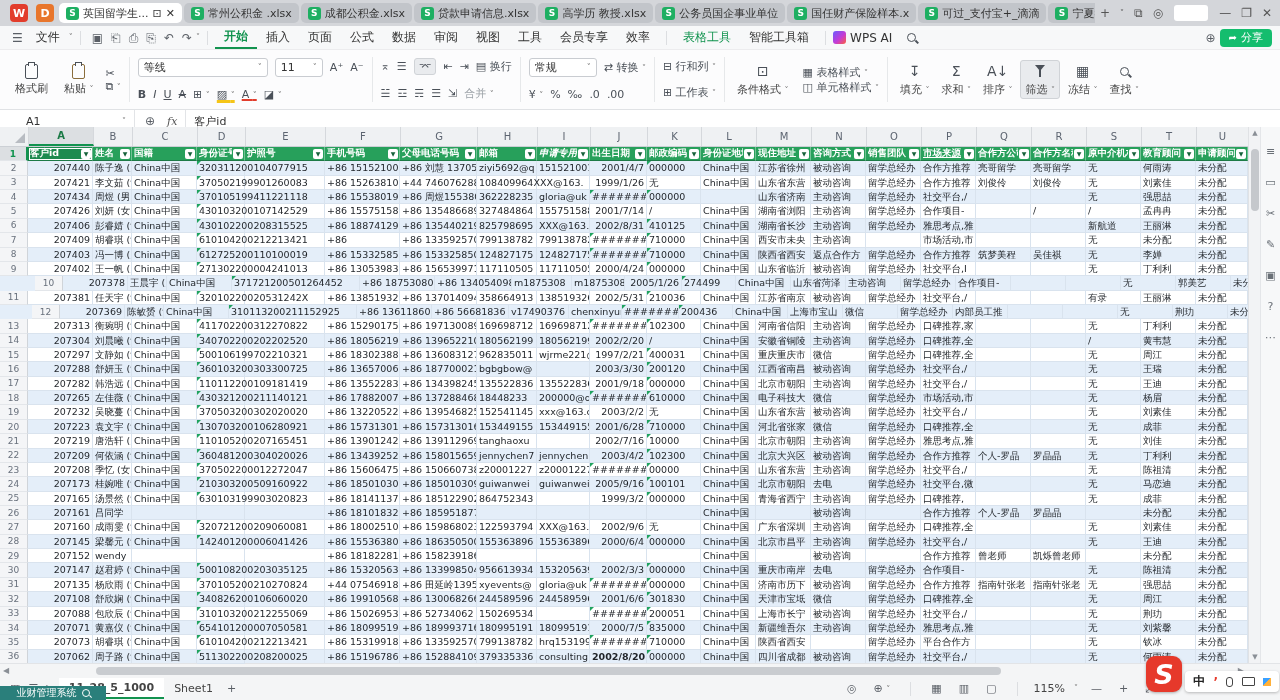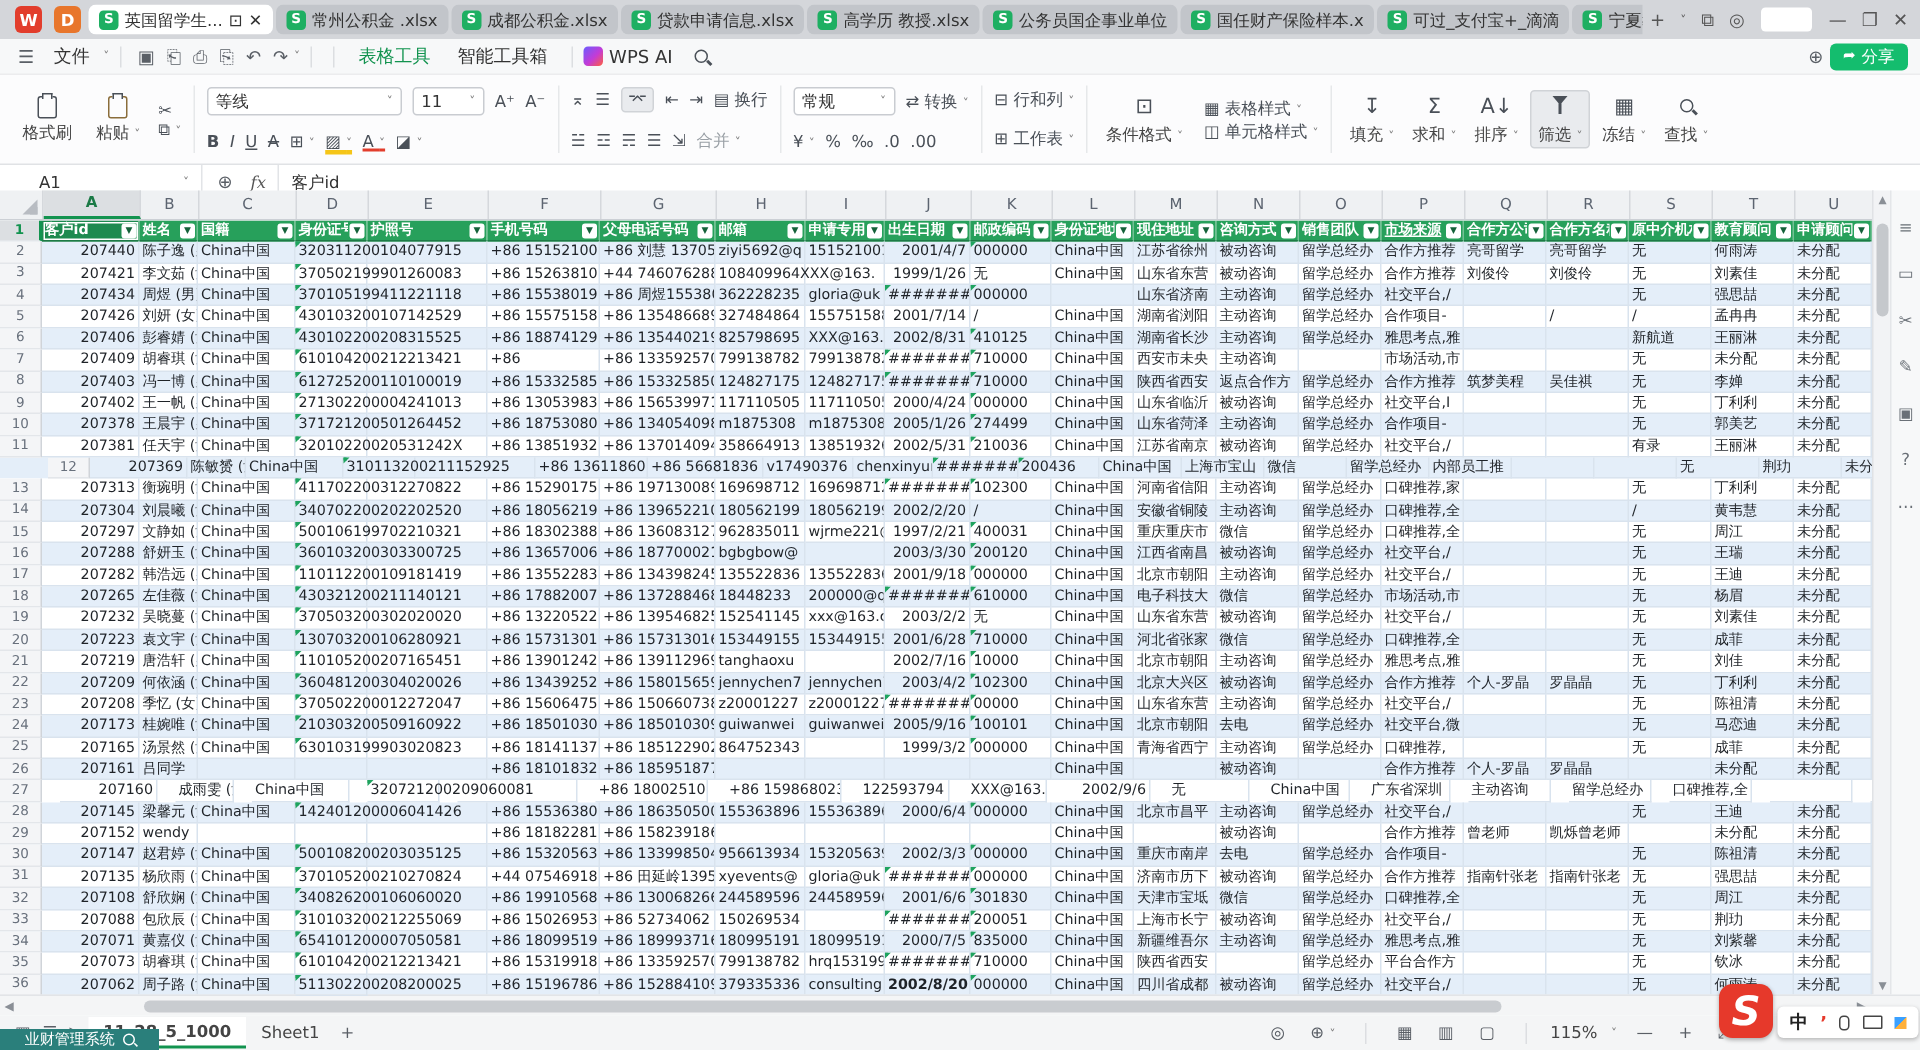--- a/index.html
+++ b/index.html
@@ -159,20 +159,32 @@
   <span class="car">˅</span>
   <span class="m-sep"></span>
   <span class="qicon">▣</span>
   <span class="qicon">⎗</span>
   <span class="qicon">⎙</span>
   <span class="qicon">⎘</span>
   <span class="qicon">↶</span>
   <span class="qicon">↷</span>
   <span class="car">˅</span>
   <span class="m-sep"></span>
+  <span id="menu-items" style="display:flex;align-items:center">
+      <div class="mitem active" style="display: flex;">开始</div>
+      <div class="mitem" style="display: flex;">插入</div>
+      <div class="mitem" style="display: flex;">页面</div>
+      <div class="mitem" style="display: flex;">公式</div>
+      <div class="mitem" style="display: flex;">数据</div>
+      <div class="mitem" style="display: flex;">审阅</div>
+      <div class="mitem" style="display: flex;">视图</div>
+      <div class="mitem" style="display: flex;">工具</div>
+      <div class="mitem" style="display: flex;">会员专享</div>
+      <div class="mitem" style="display: flex;">效率</div>
+    </span>
   <span class="m-sep"></span>
   <span class="mitem ctx">表格工具</span>
   <span class="mitem">智能工具箱</span>
   <span class="m-sep"></span>
   <span class="ai-ic"></span>
   <span class="mitem" style="padding-left:0">WPS AI</span>
   <span class="mag" style="margin-left:6px"></span>
   <span style="margin-left:auto;display:flex;align-items:center">
     <span class="qicon">⊕</span>
     <span id="share-btn">
@@ -366,21 +378,21 @@
           <div class="fbox">▼</div>
         </div>
         <div class="hcell" style="width: 77px;">
           <div style="overflow: hidden;">父母电话号码</div>
           <div class="fbox">▼</div>
         </div>
         <div class="hcell" style="width: 60px;">
           <div style="overflow: hidden;">邮箱</div>
           <div class="fbox">▼</div>
         </div>
-        <div class="hcell" style="width: 53px;">
+        <div class="hcell" style="width: 53px; font-style: italic;">
           <div style="overflow: hidden;">申请专用</div>
           <div class="fbox">▼</div>
         </div>
         <div class="hcell" style="width: 57px;">
           <div style="overflow: hidden;">出生日期</div>
           <div class="fbox">▼</div>
         </div>
         <div class="hcell" style="width: 54px;">
           <div style="overflow: hidden;">邮政编码</div>
           <div class="fbox">▼</div>
@@ -611,21 +623,21 @@
         <div class="cell" style="width: 55px;">山东省临沂</div>
         <div class="cell" style="width: 55px;">被动咨询</div>
         <div class="cell" style="width: 55px;">留学总经办</div>
         <div class="cell" style="width: 55px;">社交平台,I</div>
         <div class="cell" style="width: 55px;"></div>
         <div class="cell" style="width: 55px;"></div>
         <div class="cell" style="width: 55px;">无</div>
         <div class="cell" style="width: 55px;">丁利利</div>
         <div class="cell" style="width: 52px;">未分配</div>
       </div>
-      <div class="grow stripe" style="height: 14.361px;">
+      <div class="grow stripe" style="height: 14.361px; padding-left: 35px;">
         <div class="rn">10</div>
         <div class="cell r" style="width: 65px;">207378</div>
         <div class="cell" style="width: 39px;">王晨宇 (男</div>
         <div class="cell" style="width: 65px;">China中国</div>
         <div class="cell gt ovf" style="width: 48px;">371721200501264452</div>
         <div class="cell" style="width: 80px;"></div>
         <div class="cell" style="width: 75px;">+86 18753080</div>
         <div class="cell" style="width: 77px;">+86 1340540988</div>
         <div class="cell" style="width: 60px;">m1875308</div>
         <div class="cell" style="width: 53px;">m1875308</div>
@@ -1019,21 +1031,21 @@
         <div class="cell" style="width: 55px;"></div>
         <div class="cell" style="width: 55px;">被动咨询</div>
         <div class="cell" style="width: 55px;"></div>
         <div class="cell" style="width: 55px;">合作方推荐</div>
         <div class="cell" style="width: 55px;">个人-罗晶</div>
         <div class="cell" style="width: 55px;">罗晶晶</div>
         <div class="cell" style="width: 55px;"></div>
         <div class="cell" style="width: 55px;">未分配</div>
         <div class="cell" style="width: 52px;">未分配</div>
       </div>
-      <div class="grow" style="height: 14.361px; gap: 12px;">
+      <div class="grow" style="height: 14.361px;">
         <div class="rn">27</div>
         <div class="cell r" style="width: 65px;">207160</div>
         <div class="cell" style="width: 39px;">成雨雯 (女</div>
         <div class="cell" style="width: 65px;">China中国</div>
         <div class="cell gt ovf" style="width: 48px;">320721200209060081</div>
         <div class="cell" style="width: 80px;"></div>
         <div class="cell" style="width: 75px;">+86 18002510</div>
         <div class="cell" style="width: 77px;">+86 1598680231</div>
         <div class="cell" style="width: 60px;">122593794</div>
         <div class="cell" style="width: 53px;">XXX@163.</div>

